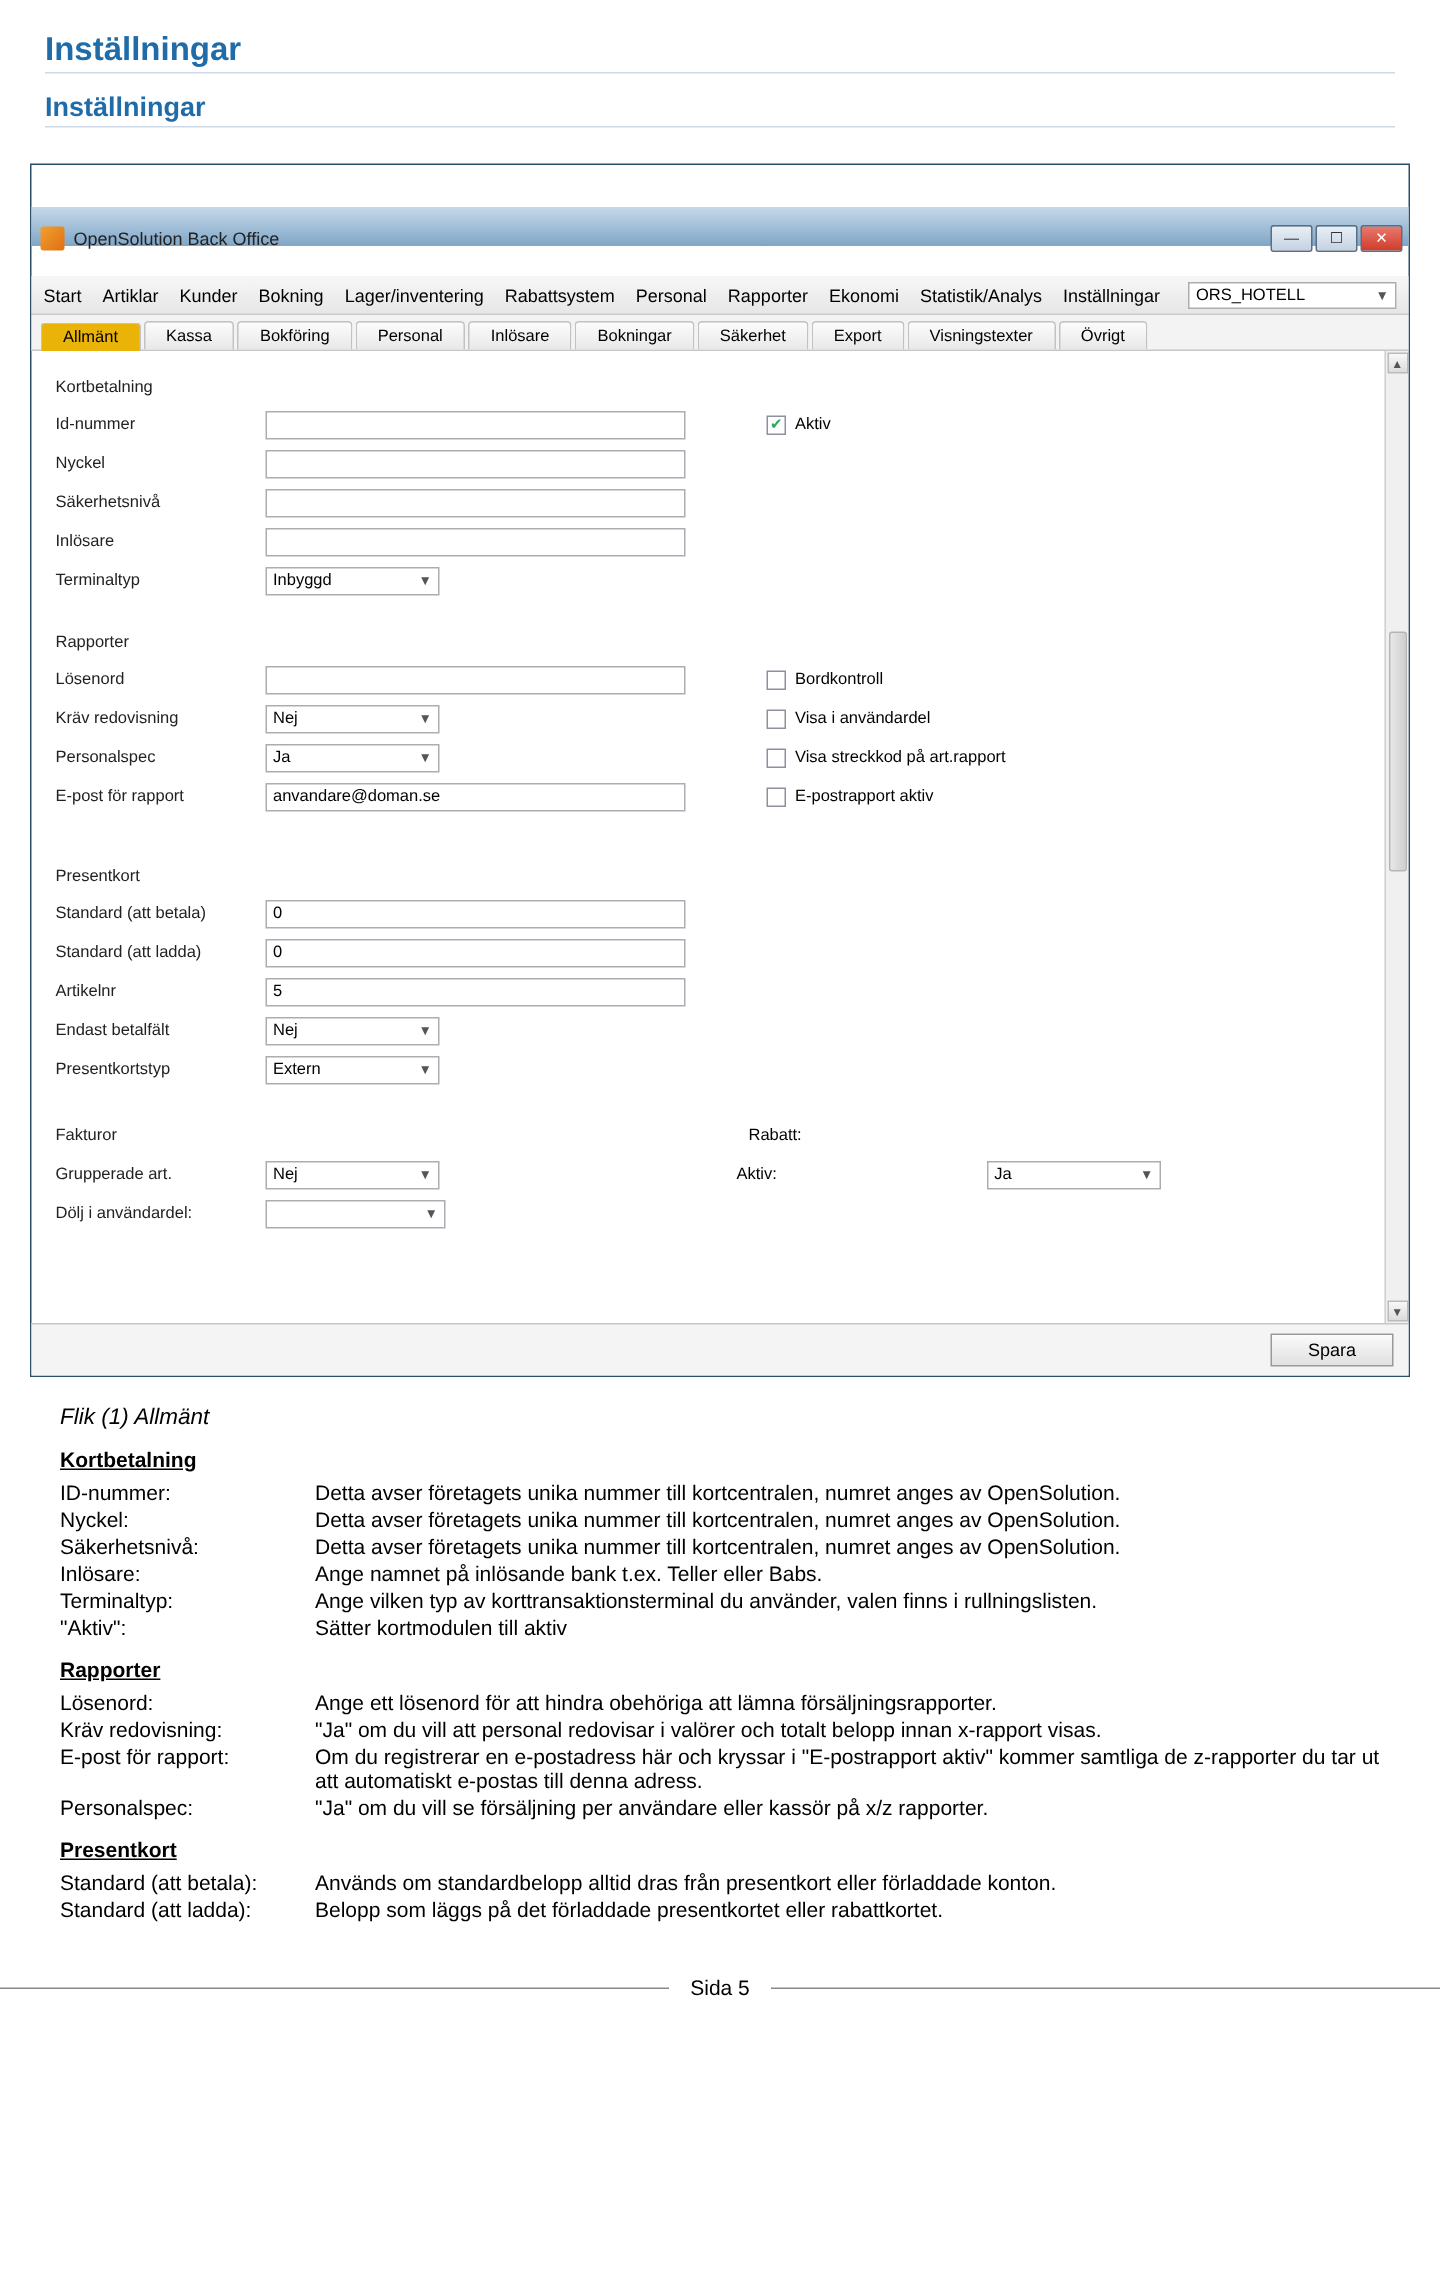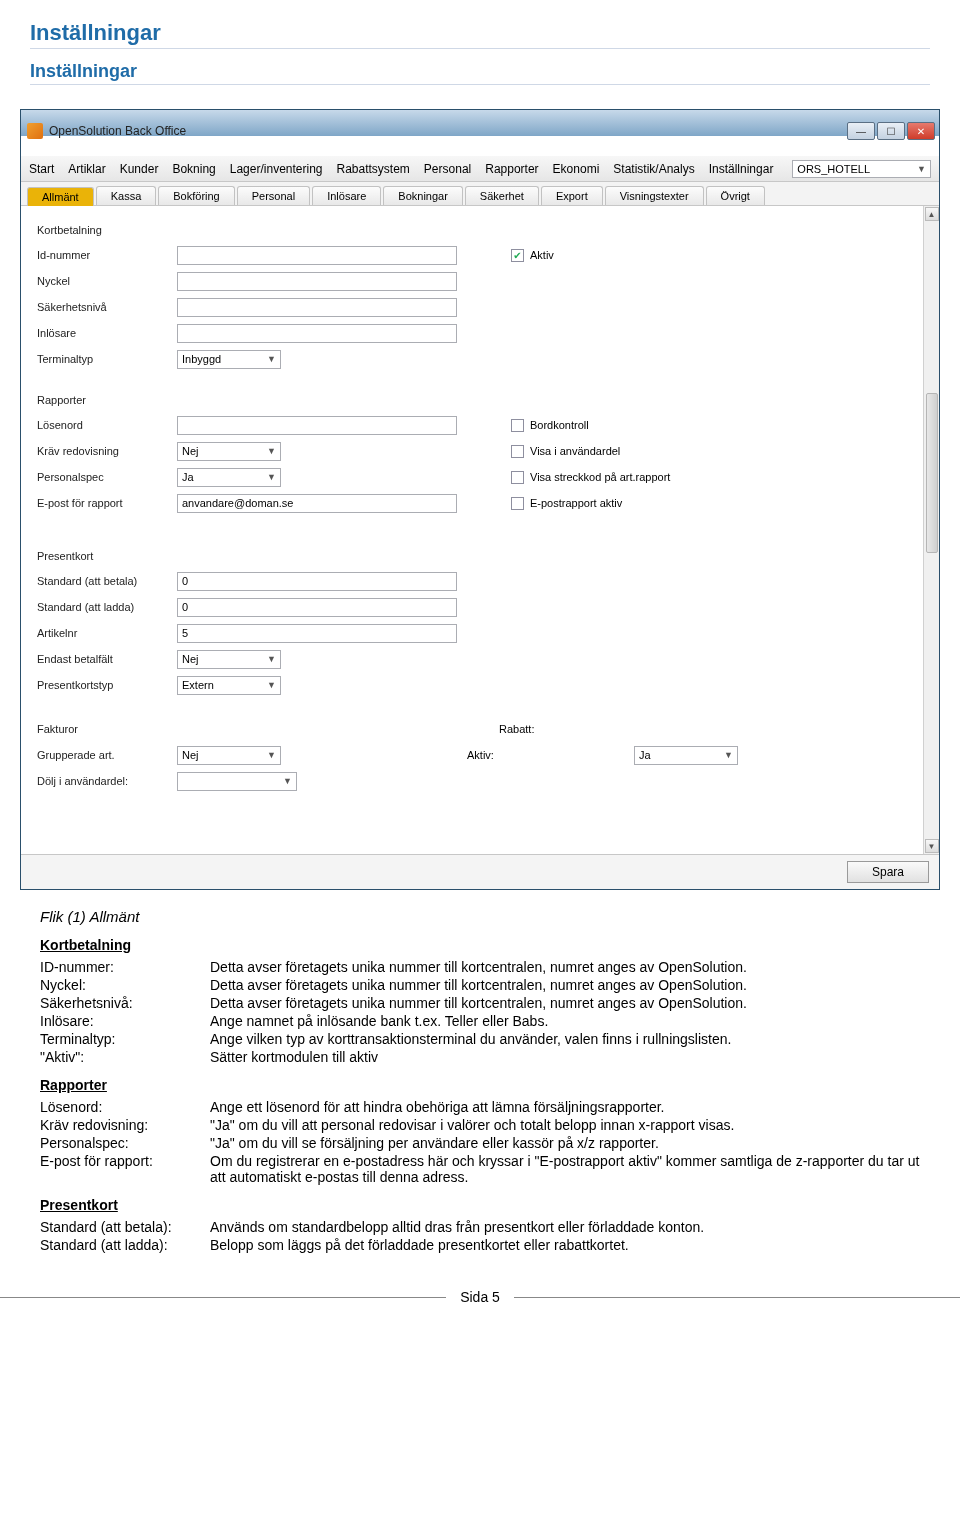--- a/index.html
+++ b/index.html
@@ -36,20 +36,21 @@
     background: #fff;
   }
   .titlebar {
     height: 26px;
     background: linear-gradient(to bottom, #c7d9ea, #7fa6c7);
     display: flex;
     align-items: center;
     padding: 16px 4px 0 6px;
     font-size: 12px;
     color: #222;
+    margin-top: 28px;
   }
   .app-icon {
     width: 16px; height: 16px;
     background: linear-gradient(135deg,#f0a030,#e07010);
     margin-right: 6px;
     border-radius: 2px;
   }
   .titlebar .spacer { flex: 1; }
   .winbtns { display: flex; gap: 2px; }
   .winbtn {
@@ -143,21 +144,21 @@
   .ctrl { width: 280px; }
   .ctrl input[type="text"]{
     width: 100%; height: 19px;
     border: 1px solid #abadb3;
     padding: 1px 4px;
     font-size: 11px;
     background:#fff;
   }
   .dropdown {
     display:inline-flex; align-items:center; justify-content:space-between;
-    width: 104px; height: 19px;
+    width: 116px; height: 19px;
     border:1px solid #abadb3; background:#fff;
     padding: 0 4px; font-size:11px;
   }
   .kvcheck {
     display:flex; align-items:center; gap:6px;
     font-size:11px;
   }
   .kvcheck .box {
     width:13px;height:13px;border:1px solid #8e8f9f;background:#fff;
     display:flex;align-items:center;justify-content:center;font-size:10px;color:#2a5;
@@ -370,21 +371,21 @@
       <div class="col-right" style="left:478px">Rabatt:</div>
     </div>
     <div class="row">
       <div class="lab">Grupperade art.</div>
       <div class="ctrl">
         <span class="dropdown">
           <span>Nej</span>
           <span class="chevron">▼</span>
         </span>
       </div>
-      <div class="col-right" style="left:446px;display:flex;align-items:center;gap:10px">
+      <div class="col-right" style="left:470px;display:flex;align-items:center;gap:10px">
         <span>Aktiv:</span>
         <span style="display:inline-block;width:120px"></span>
         <span class="dropdown">
           <span>Ja</span>
           <span class="chevron">▼</span>
         </span>
       </div>
     </div>
     <div class="row">
       <div class="lab">Dölj i användardel:</div>
@@ -445,26 +446,26 @@
   <div class="defs" id="defs-rapp">
       <div class="def-row">
         <div class="def-key">Lösenord:</div>
         <div class="def-val">Ange ett lösenord för att hindra obehöriga att lämna försäljningsrapporter.</div>
       </div>
       <div class="def-row">
         <div class="def-key">Kräv redovisning:</div>
         <div class="def-val">"Ja" om du vill att personal redovisar i valörer och totalt belopp innan x-rapport visas.</div>
       </div>
       <div class="def-row">
+        <div class="def-key">E-post för rapport:</div>
+        <div class="def-val">Om du registrerar en e-postadress här och kryssar i "E-postrapport aktiv" kommer samtliga de z-rapporter du tar ut att automatiskt e-postas till denna adress.</div>
+      </div>
+      <div class="def-row">
         <div class="def-key">Personalspec:</div>
         <div class="def-val">"Ja" om du vill se försäljning per användare eller kassör på x/z rapporter.</div>
-      </div>
-      <div class="def-row">
-        <div class="def-key">E-post för rapport:</div>
-        <div class="def-val">Om du registrerar en e-postadress här och kryssar i "E-postrapport aktiv" kommer samtliga de z-rapporter du tar ut att automatiskt e-postas till denna adress.</div>
       </div>
     </div>
 
   <div class="sec-title">Presentkort</div>
   <div class="defs" id="defs-pres">
       <div class="def-row">
         <div class="def-key">Standard (att betala):</div>
         <div class="def-val">Används om standardbelopp alltid dras från presentkort eller förladdade konton.</div>
       </div>
       <div class="def-row">

